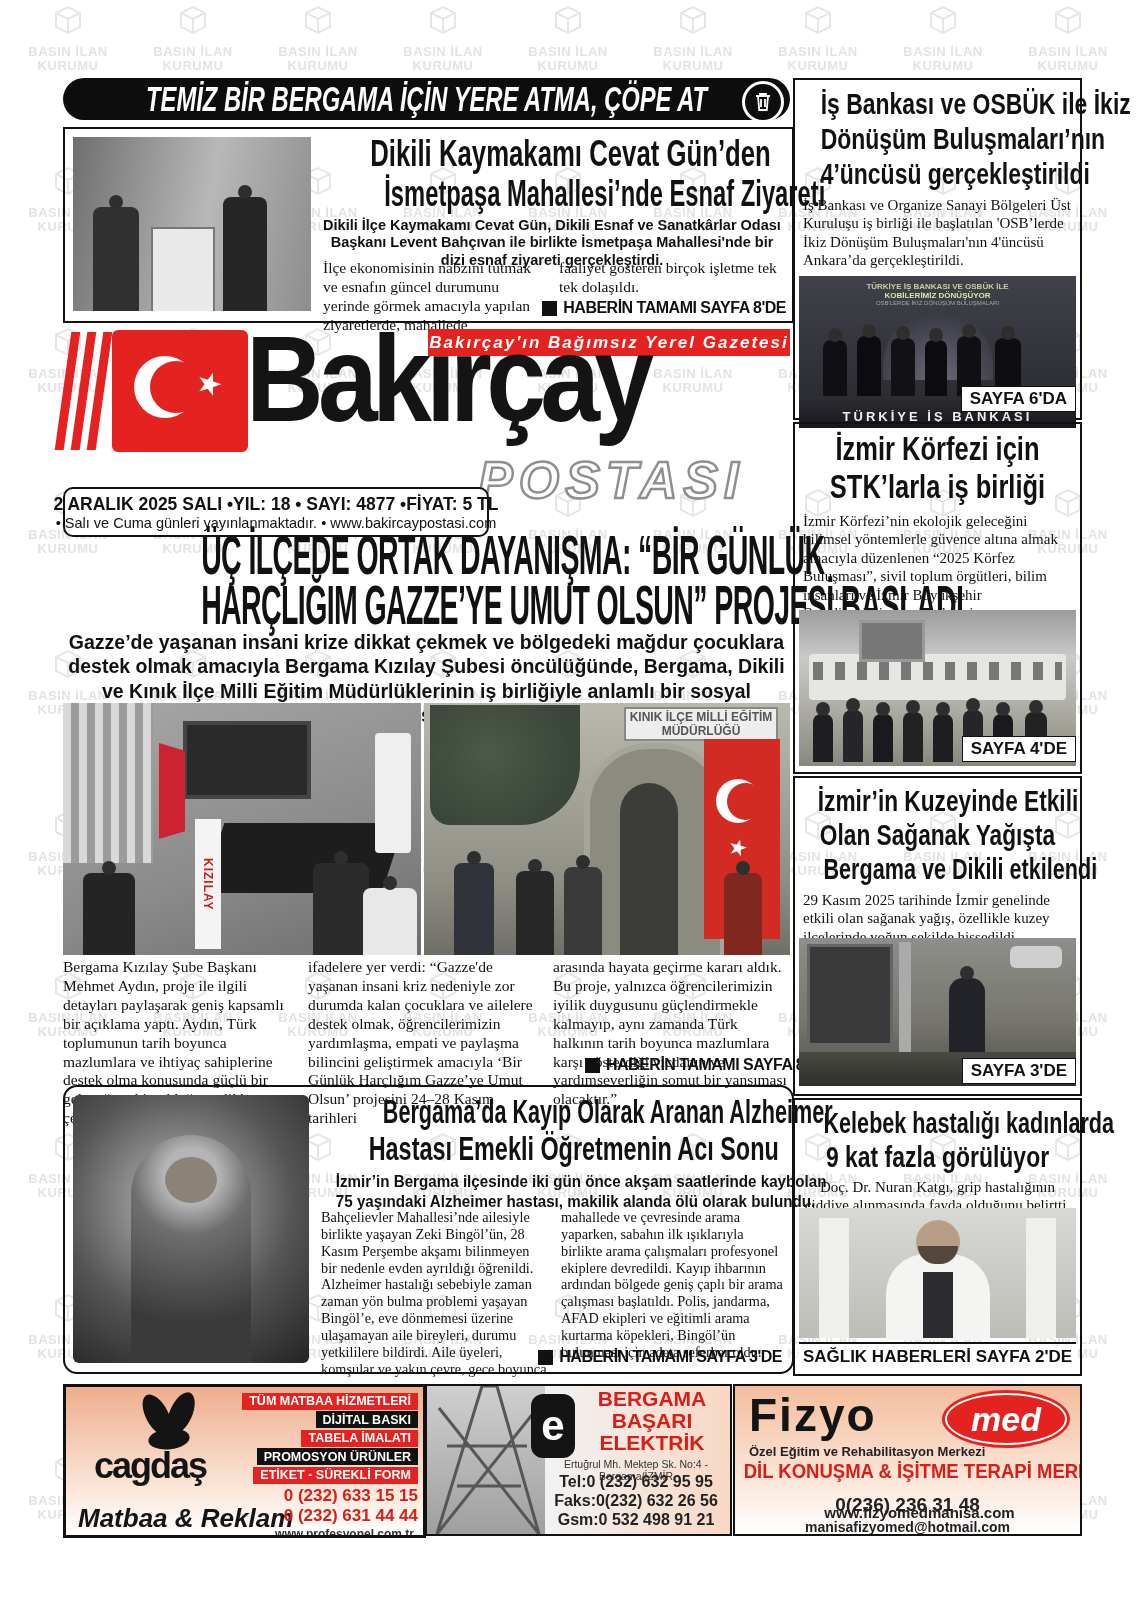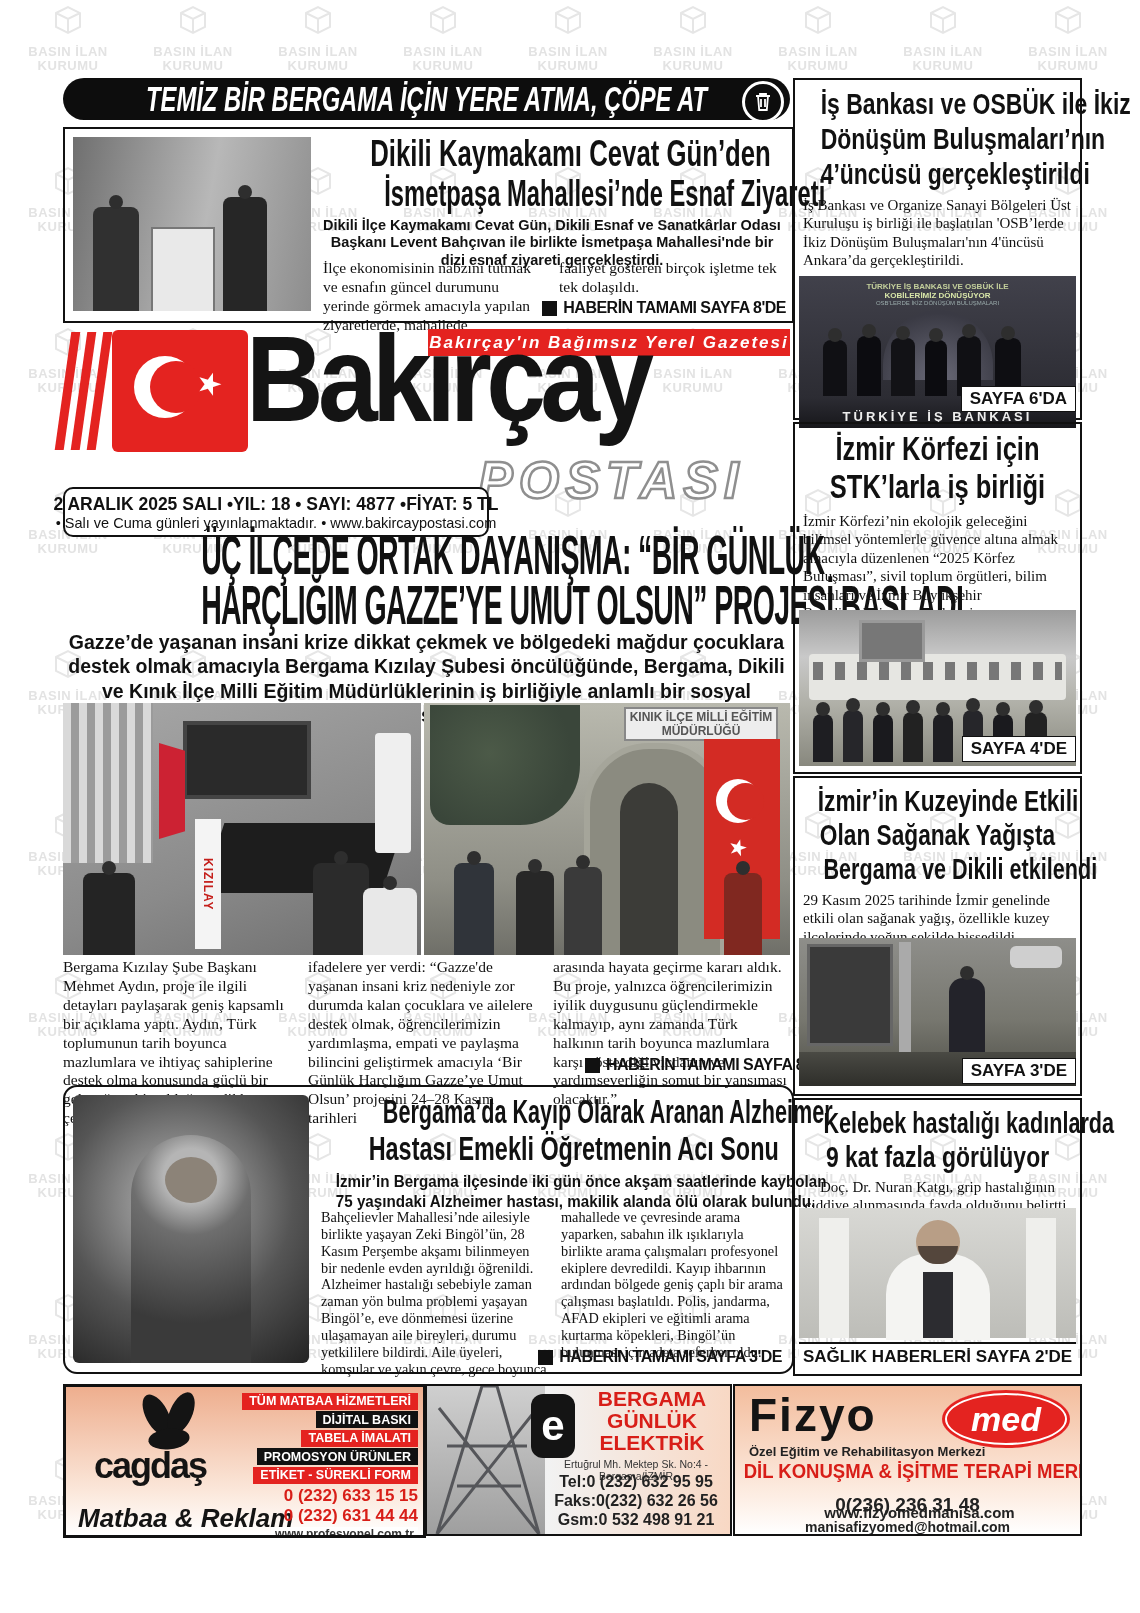--- a/index.html
+++ b/index.html
@@ -560,21 +560,21 @@
 
   <div class="abs ad ad-elektrik" style="border-width:2px;">
     <div class="pylon">
       <svg width="118" height="148" viewBox="0 0 118 148">
           <path d="M10 148 55 0 70 0 112 148 M10 148 112 20 M112 148 12 22 M20 60 100 60 M30 100 94 100" stroke="#55565a" stroke-width="3" fill="none"></path>
         </svg>
     </div>
     <div style="position:absolute;left:104px;top:8px;width:44px;height:64px;background:#141414;border-radius:12px;display:flex;align-items:center;justify-content:center;color:#fff;font-weight:900;font-size:42px;">e</div>
     <div style="position:absolute;left:150px;top:2px;width:150px;text-align:center;color:#d81e18;font-weight:900;font-size:21px;line-height:22px;">
       <div>BERGAMA</div>
-      <div>GÜNLÜK</div>
+      <div>BAŞARI</div>
       <div>ELEKTRİK</div>
     </div>
     <div style="position:absolute;left:118px;top:72px;width:182px;text-align:center;font-size:10.5px;color:#333;">Ertuğrul Mh. Mektep Sk. No:4 -Bergama/İZMİR</div>
     <div style="position:absolute;left:118px;top:86px;width:182px;text-align:center;font-weight:900;font-size:16px;line-height:19px;color:#222;">
       <div>Tel:0 (232) 632 95 95</div>
       <div>Faks:0(232) 632 26 56</div>
       <div>Gsm:0 532 498 91 21</div>
     </div>
   </div>
 

